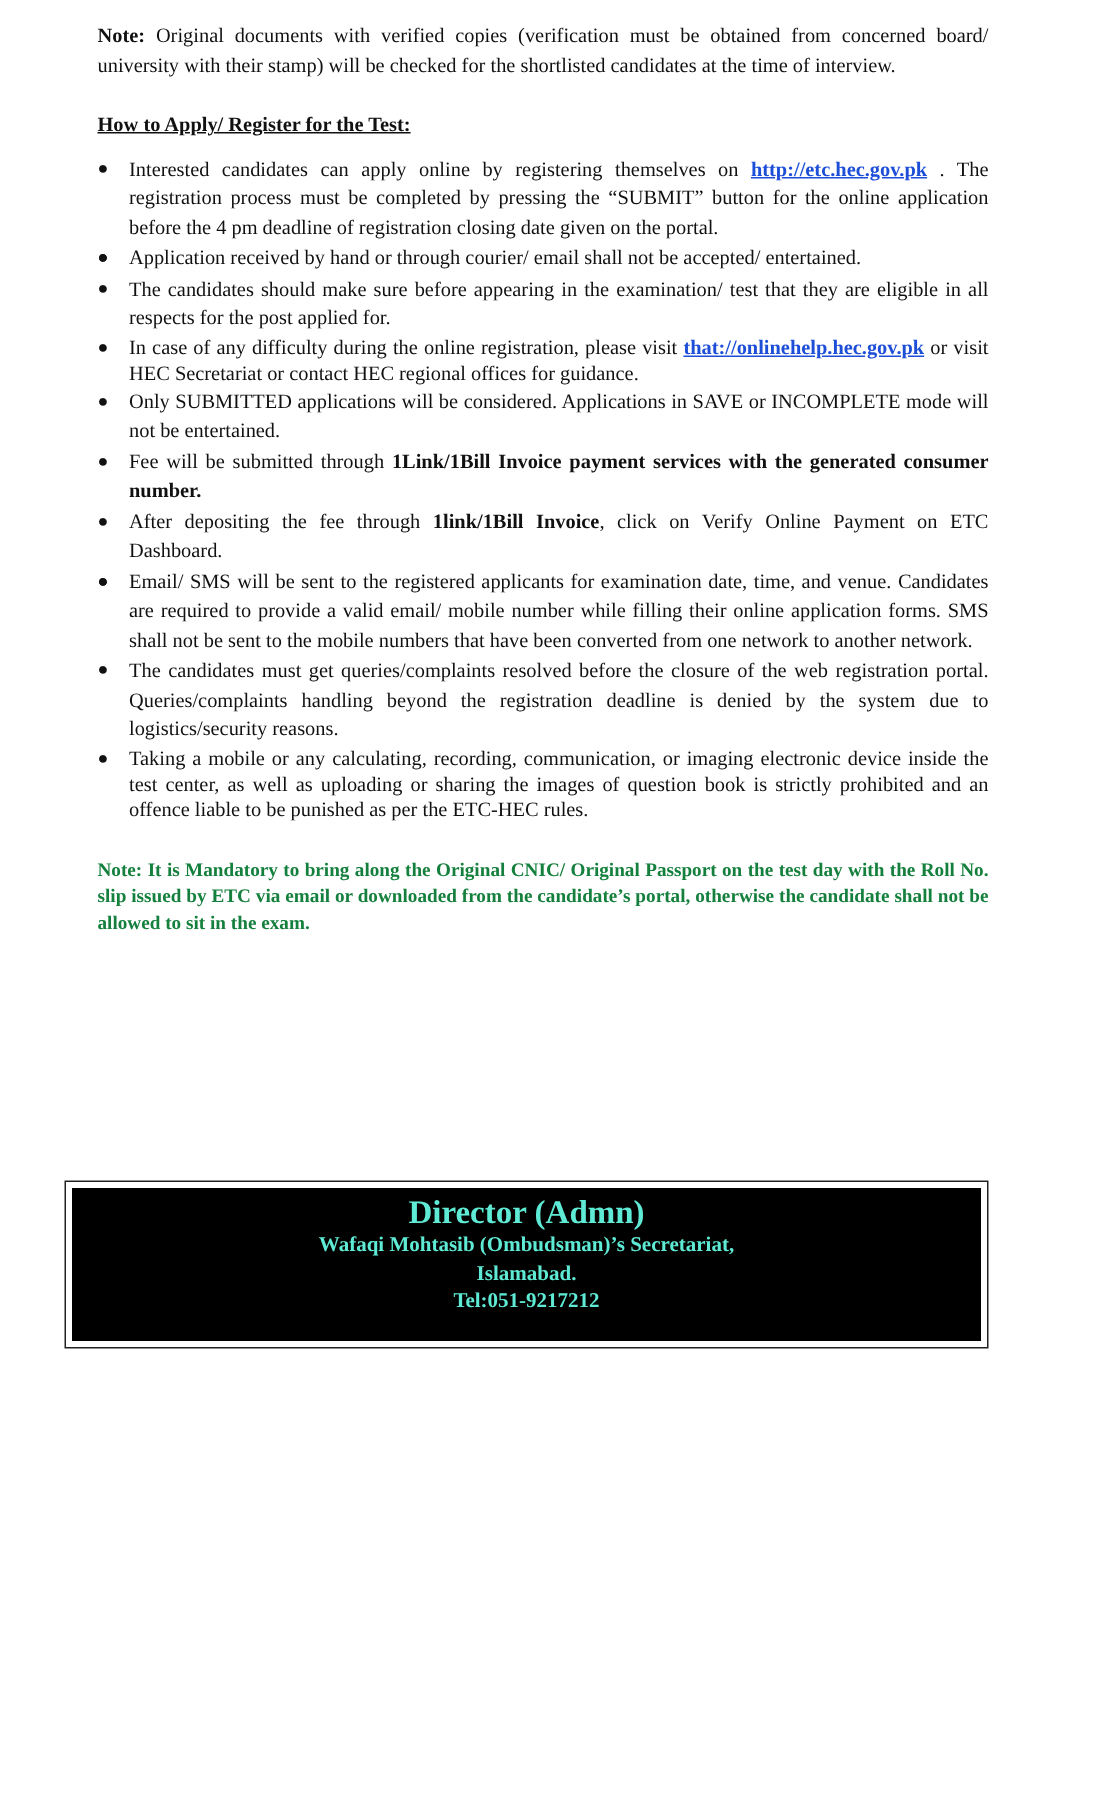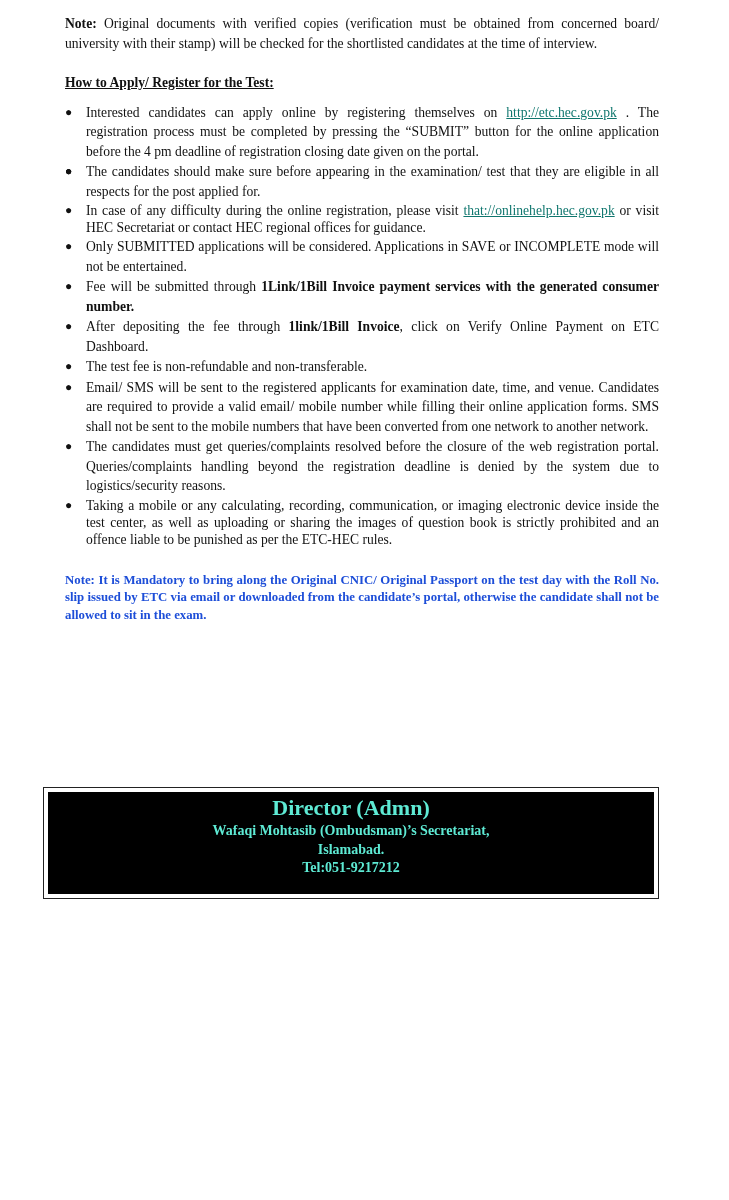--- a/index.html
+++ b/index.html
@@ -46,27 +46,27 @@
       margin-bottom: 1px;
     }
     ul.bullets li .bullet {
       position: absolute;
       left: 0;
       top: 0;
       font-size: 12px;
     }
     ul.bullets li.tight { line-height: 17px; }
     a.link {
-      color: #0f766e;
-      font-weight: normal;
+      color: #1d4ed8;
+      font-weight: bold;
       text-decoration: underline;
     }
     .red-note {
       margin-top: 24px;
-      color: #1d4ed8;
+      color: #15803d;
       font-weight: bold;
       font-size: 12.8px;
       line-height: 17.8px;
       text-align: justify;
     }
     .contact-outer {
       position: absolute;
       left: 43px;
       top: 787px;
       width: 614px;
@@ -106,20 +106,21 @@
   <ul class="bullets">
     <li>
       <span class="bullet">●</span>
       <span>Interested candidates can apply online by registering themselves on </span><a class="link">http://etc.hec.gov.pk</a><span> . The registration process must be completed by pressing the “SUBMIT” button for the online application before the 4 pm deadline of registration closing date given on the portal.</span>
     </li>
     <li>
       <span class="bullet">●</span>
     </li>
     <li>
       <span class="bullet">●</span>
+      <span>Application received by hand or through courier/ email shall not be accepted/ entertained.</span>
     </li>
     <li>
       <span class="bullet">●</span>
       <span>The candidates should make sure before appearing in the examination/ test that they are eligible in all respects for the post applied for.</span>
     </li>
     <li class="tight">
       <span class="bullet">●</span>
       <span>In case of any difficulty during the online registration, please visit </span><a class="link">that://onlinehelp.hec.gov.pk</a><span> or visit HEC Secretariat or contact HEC regional offices for guidance.</span>
     </li>
     <li>
@@ -129,21 +130,20 @@
     <li>
       <span class="bullet">●</span>
       <span>Fee will be submitted through </span><b>1Link/1Bill Invoice payment services with the generated consumer number.</b><span></span>
     </li>
     <li>
       <span class="bullet">●</span>
       <span>After depositing the fee through </span><b>1link/1Bill Invoice</b><span>, click on Verify Online Payment on ETC Dashboard.</span>
     </li>
     <li>
       <span class="bullet">●</span>
-      <span>The test fee is non-refundable and non-transferable.</span>
     </li>
     <li>
       <span class="bullet">●</span>
       <span>Email/ SMS will be sent to the registered applicants for examination date, time, and venue. Candidates are required to provide a valid email/ mobile number while filling their online application forms. SMS shall not be sent to the mobile numbers that have been converted from one network to another network.</span>
     </li>
     <li>
       <span class="bullet">●</span>
       <span>The candidates must get queries/complaints resolved before the closure of the web registration portal. Queries/complaints handling beyond the registration deadline is denied by the system due to logistics/security reasons.</span>
     </li>
     <li class="tight">

